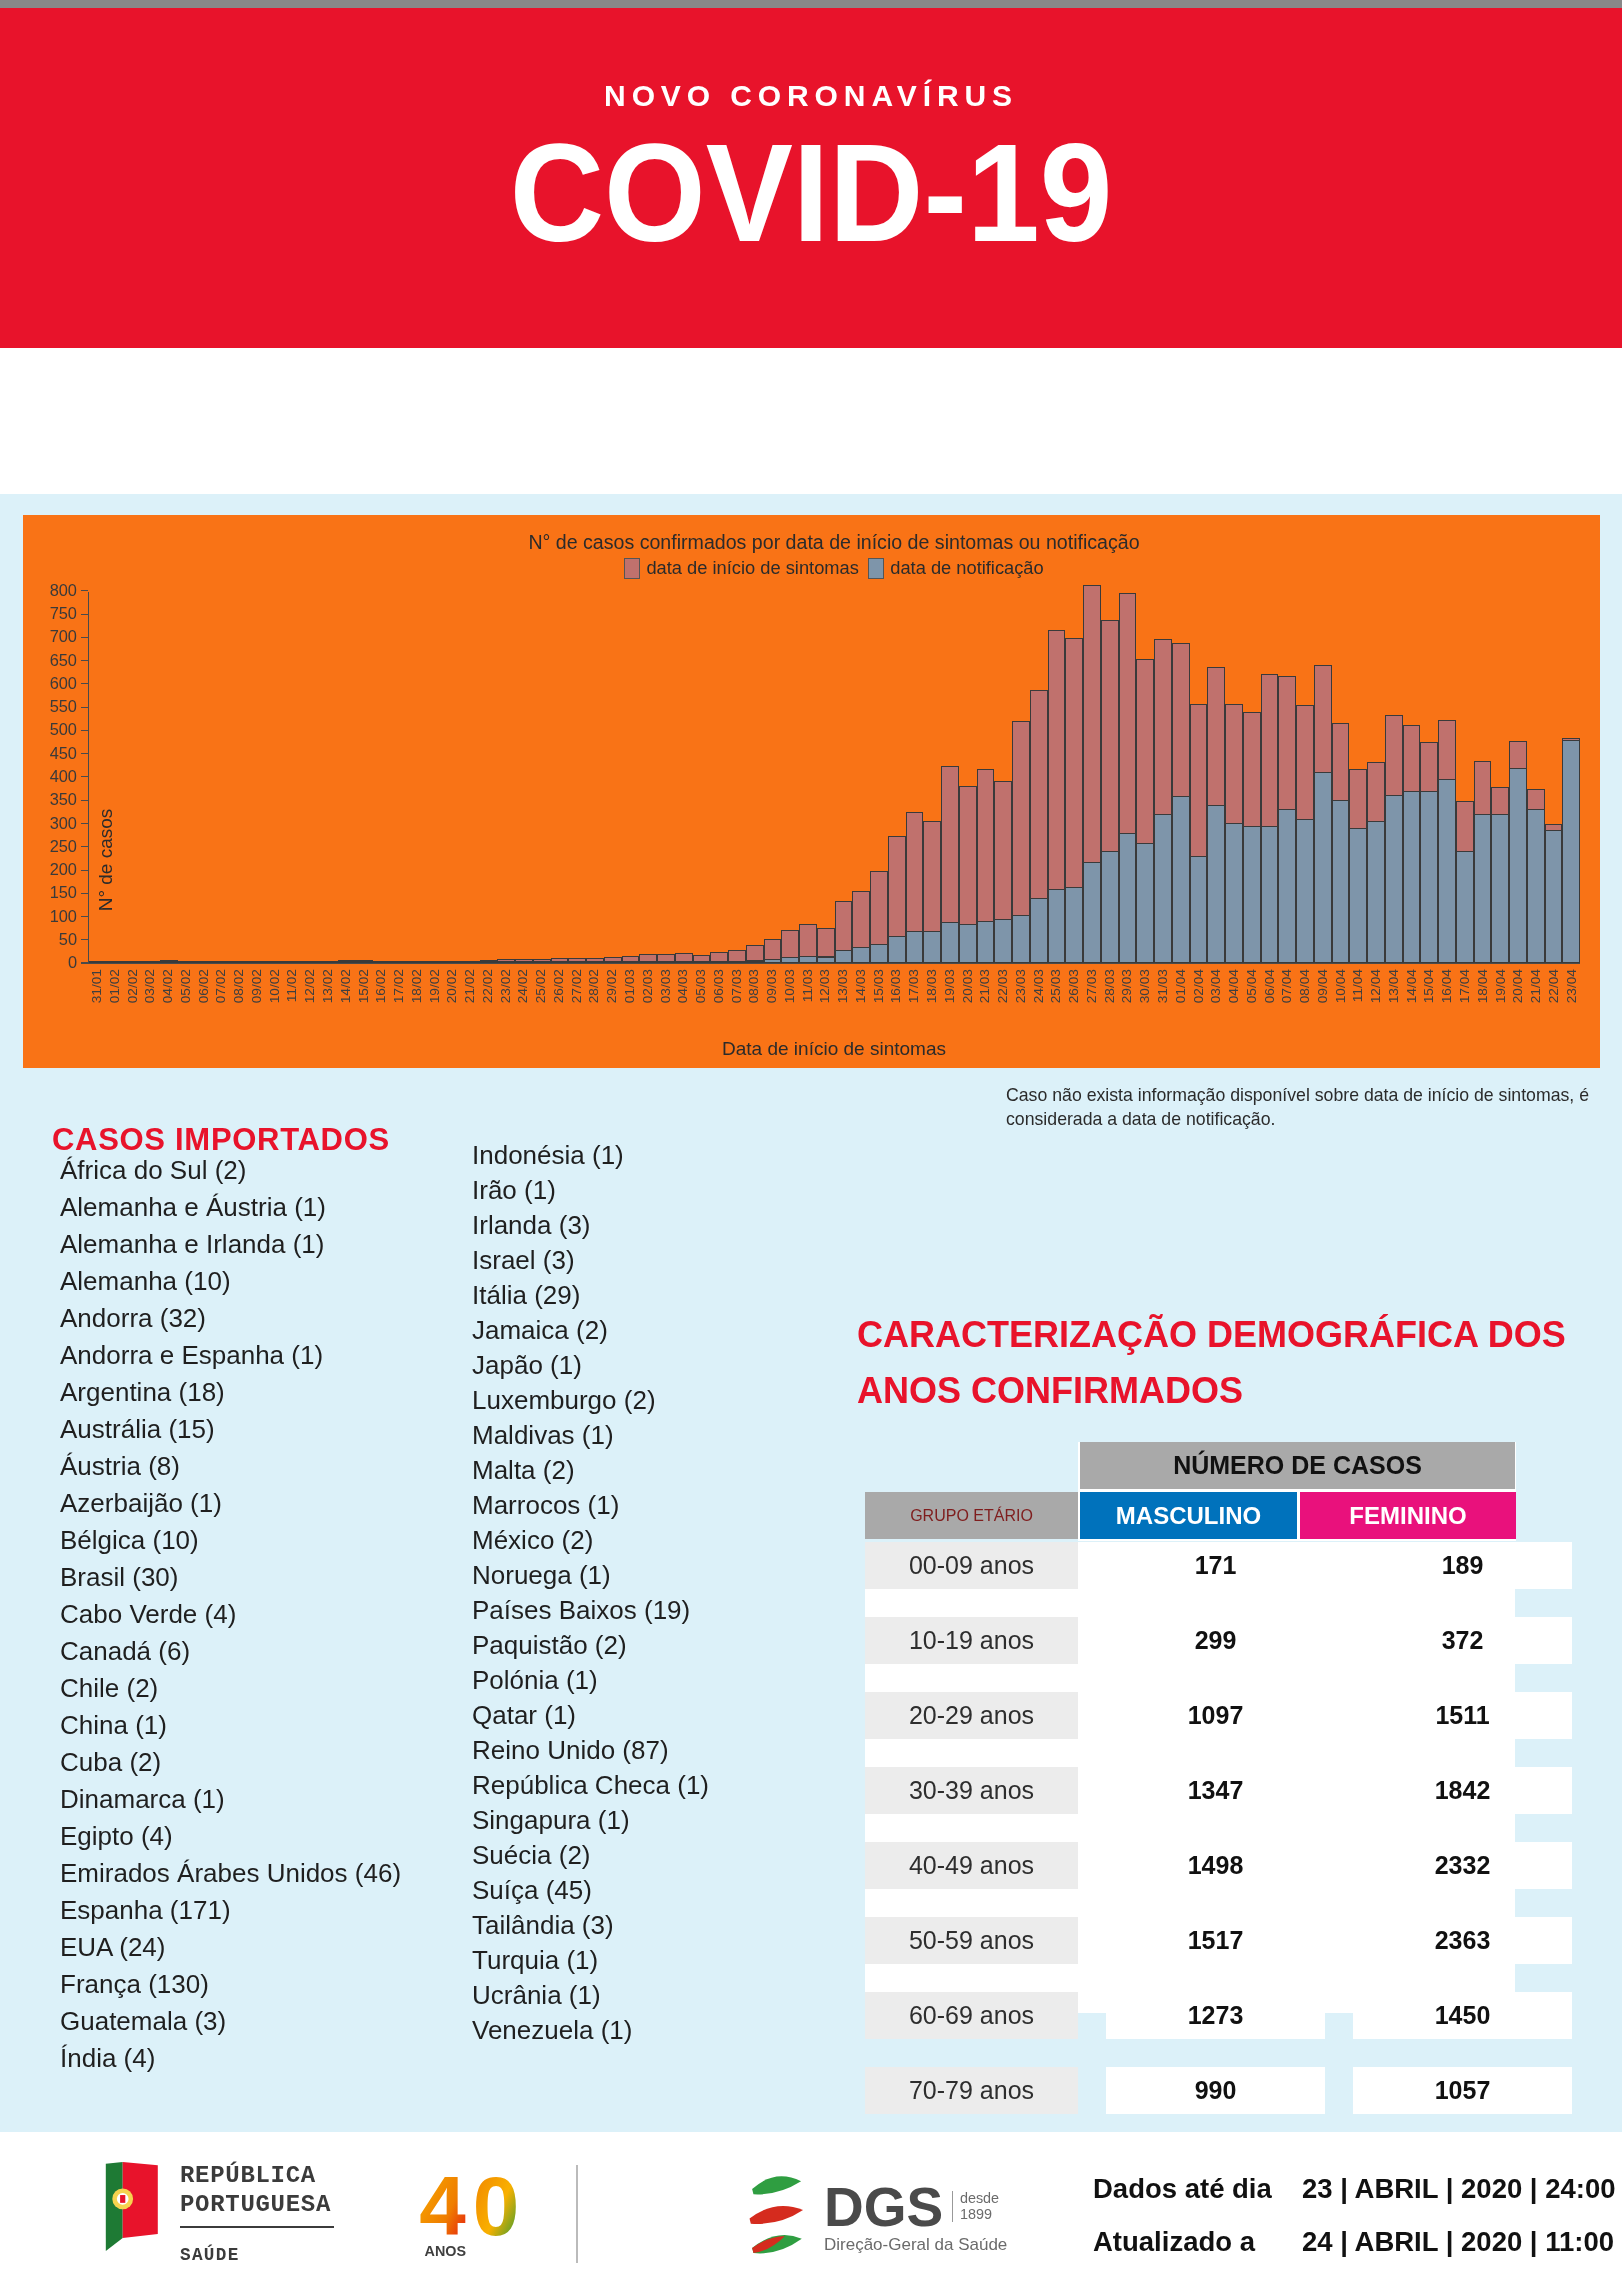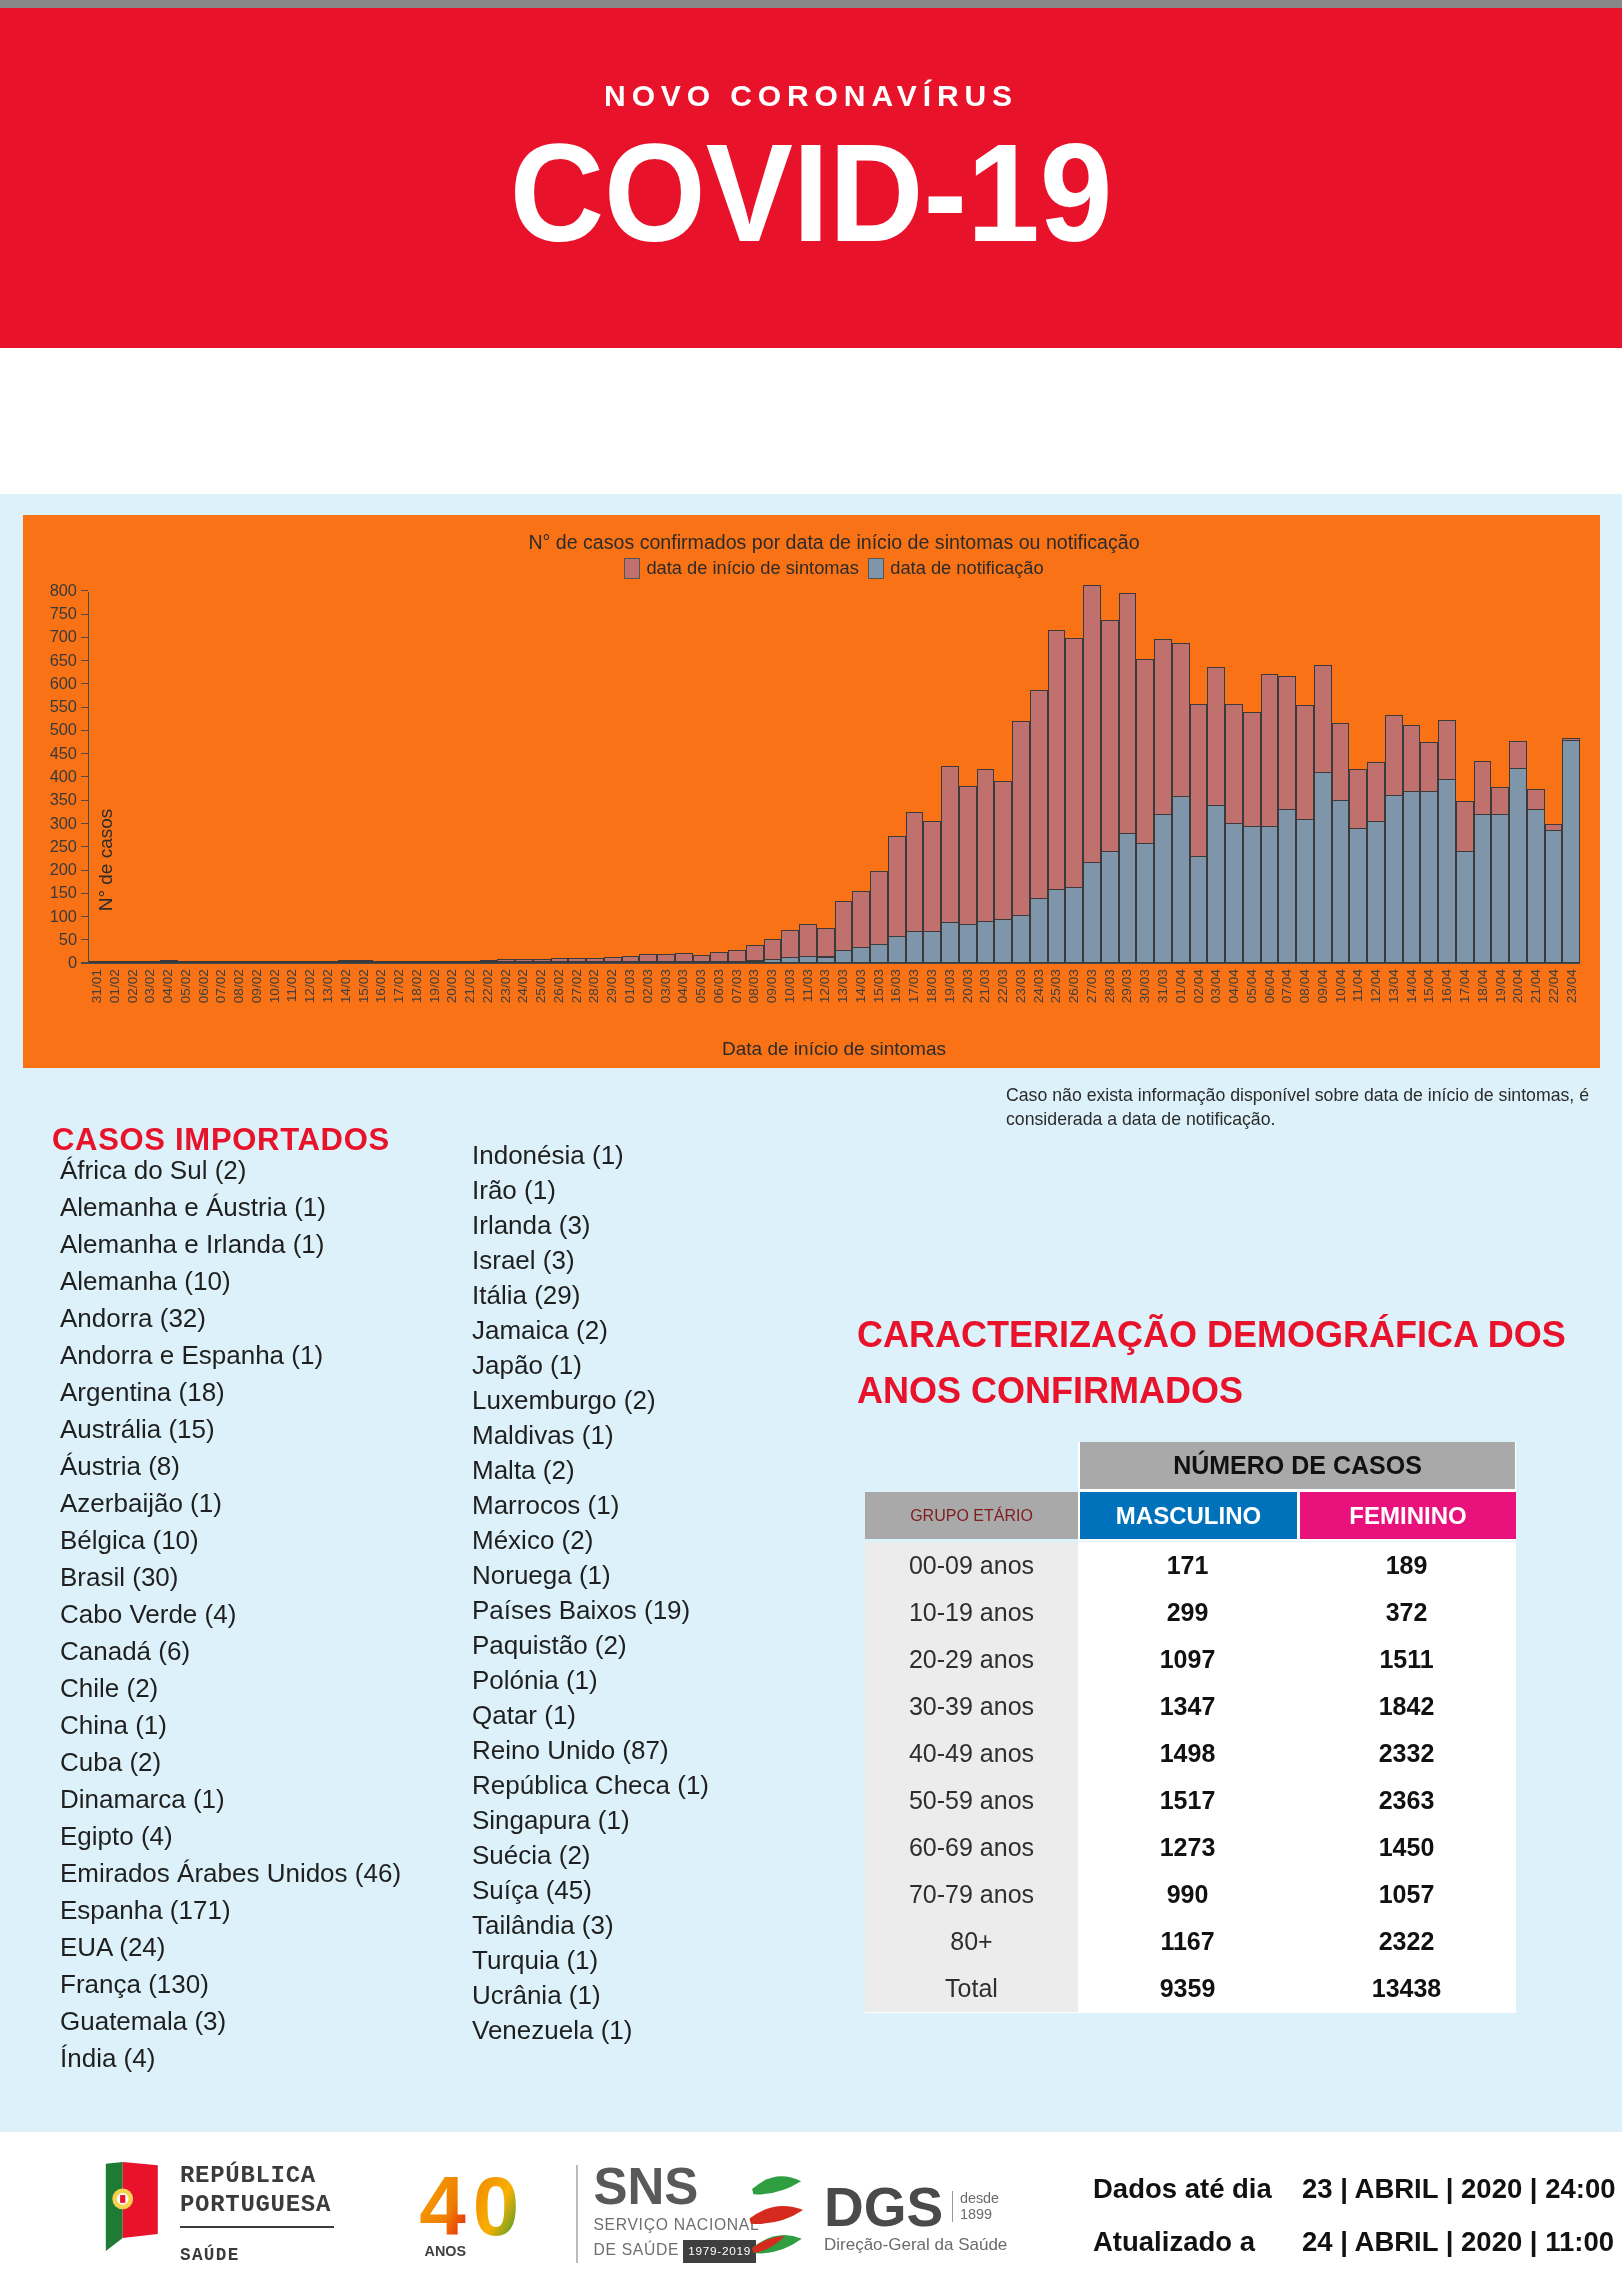--- a/index.html
+++ b/index.html
@@ -44,21 +44,21 @@
   #country-col1 { left:60px; top:1144px; line-height:37px; }
   #country-col2 { left:472px; top:1130px; line-height:35px; }
 
   
   .demo-heading { position:absolute; left:857px; top:1299px; width:720px; font-size:36px; font-weight:bold; color:#e8132b; line-height:56px; }
   .tbl-underlay { position:absolute; left:1078px; top:1434px; width:438px; height:99px; background:#ffffff; }
   .tbl-numero { position:absolute; left:1080px; top:1434px; width:435px; height:47px; background:#a9a9a9; display:flex; align-items:center; justify-content:center; font-size:25px; font-weight:bold; color:#111; }
   .tbl-grupo { position:absolute; left:865px; top:1484px; width:213px; height:47px; background:#a9a9a9; display:flex; align-items:center; justify-content:center; font-size:16px; font-weight:normal; color:#7f1d1d; }
   .tbl-masc { position:absolute; left:1080px; top:1484px; width:217px; height:47px; background:#0072bc; display:flex; align-items:center; justify-content:center; font-size:24px; font-weight:bold; color:#fff; }
   .tbl-fem { position:absolute; left:1300px; top:1484px; width:216px; height:47px; background:#e9117c; display:flex; align-items:center; justify-content:center; font-size:24px; font-weight:bold; color:#fff; }
-  .tbl-body { position:absolute; left:865px; top:1534px; width:650px; height:471px; display:grid; grid-template-columns:213px 219px 219px; grid-auto-rows:47px; background:#ffffff; }
+  .tbl-body { position:absolute; left:865px; top:1534px; width:650px; height:471px; display:grid; grid-template-columns:213px 219px 219px; grid-auto-rows:47px; background:#ffffff;gap:28px; }
   .cell-label { background:#ececec; display:flex; align-items:center; justify-content:center; font-size:25px; color:#2e2e2e; }
   .cell-val { background:#ffffff; display:flex; align-items:center; justify-content:center; font-size:25px; font-weight:bold; color:#111; }
 
   
   .footer { position:absolute; left:0; top:2124px; width:1622px; height:171px; background:#ffffff; }
   .logo-rp { position:absolute; left:98px; top:29px; display:flex; gap:17px; align-items:flex-start; }
   .rp-text { color:#3b3b3b; font-weight:bold;font-family:Liberation Mono, monospace; }
   .rp-line { font-size:24px; letter-spacing:0.7px; line-height:29px; }
   .rp-rule { width:154px; height:2px; background:#3b3b3b; margin:6.5px 0 17px 0; }
   .rp-sub { font-size:17.7px; letter-spacing:1.3px; }
@@ -845,25 +845,20 @@
             <stop offset="0" stop-color="#ef7d00"></stop>
               <stop offset="0.55" stop-color="#f9b000"></stop>
               <stop offset="1" stop-color="#009640"></stop>
           </linearGradient>
         </defs>
         <text x="0" y="118" font-family="Liberation Sans, sans-serif" font-size="128" font-weight="bold" fill="url(#g4)">4</text>
         <text x="82" y="118" font-family="Liberation Sans, sans-serif" font-size="128" font-weight="bold" fill="url(#g0)">0</text>
         <text x="8" y="150" font-family="Liberation Sans, sans-serif" font-size="22" font-weight="bold" fill="#3f3f3f">ANOS</text>
       </svg>
       <div class="sns-div"></div>
-      <div>
-        <div class="sns-name">SNS</div>
-        <div class="sns-sub">SERVIÇO NACIONAL</div>
-        <div class="sns-sub"><span>DE SAÚDE</span><span class="sns-years">1979-2019</span></div>
-      </div>
     </div>
 
     <div class="logo-dgs">
       <svg width="72" height="111" viewBox="0 0 110 170">
         <path d="M20,40 Q55,8 95,28 Q60,50 22,48 Z" fill="#2f9e41"></path>
         <path d="M16,85 Q55,55 98,72 Q62,96 18,93 Z" fill="#d52b1e"></path>
         <path d="M20,130 Q58,100 96,116 Q60,142 22,138 Z" fill="#2f9e41"></path>
         <path d="M20,130 Q45,112 70,112 Q48,134 22,138 Z" fill="#d52b1e"></path>
       </svg>
       <div>

